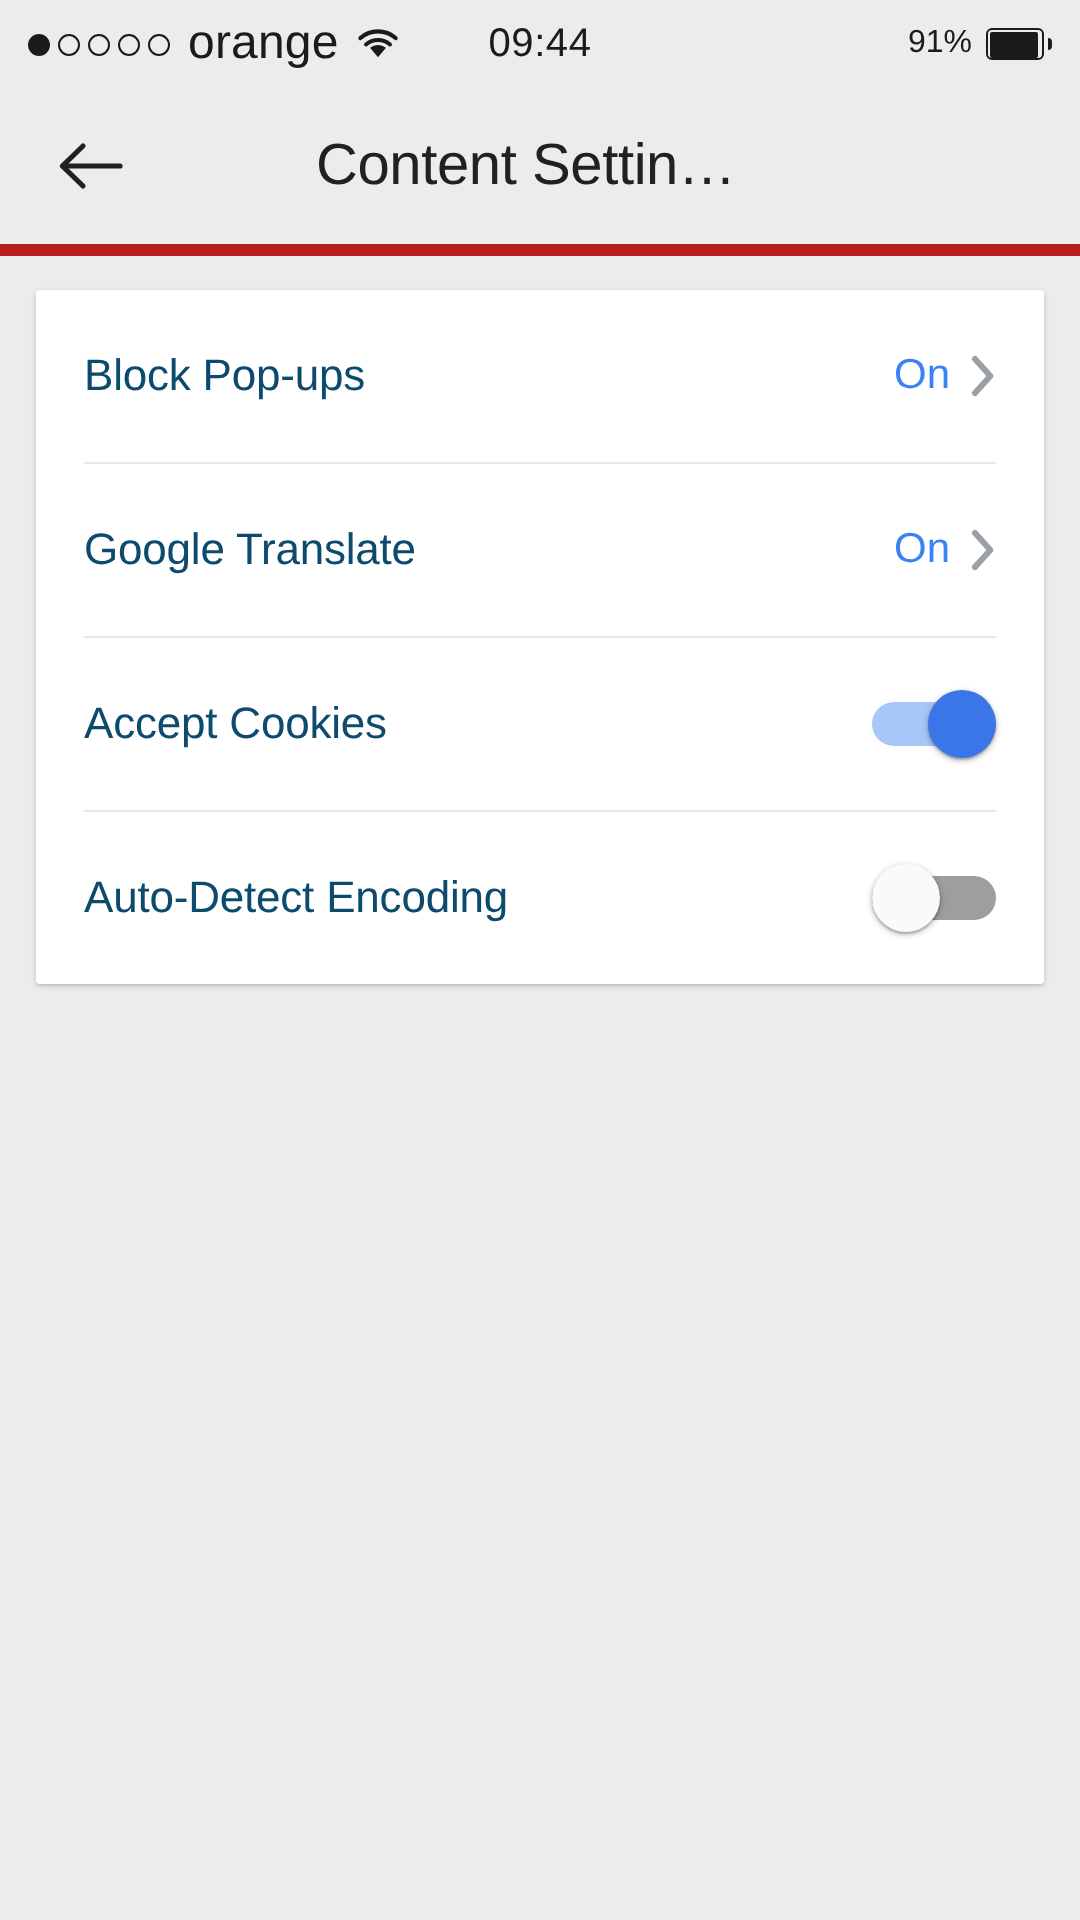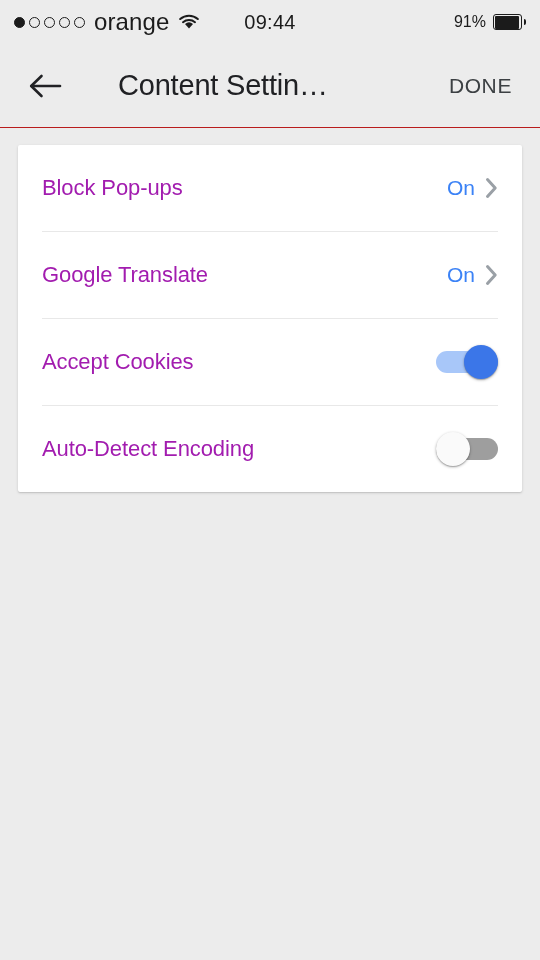--- a/index.html
+++ b/index.html
@@ -127,21 +127,22 @@
 
   
   .appbar {
     position: relative;
     height: 84px;
     background: #ececec;
     display: flex;
     align-items: center;
     padding: 0 24px 0 28px;
     box-sizing: border-box;
-    border-bottom: 1px solid #b91c1c;
+    border-bottom: 6px solid #b91c1c;
+    gap: 40px;
   }
   .back-btn {
     width: 46px;
     height: 46px;
     display: flex;
     align-items: center;
     justify-content: flex-start;
     cursor: pointer;
     flex: 0 0 auto;
   }
@@ -182,21 +183,21 @@
     position: relative;
     height: 86px;
     display: flex;
     align-items: center;
     padding: 0 24px;
     box-sizing: border-box;
     cursor: pointer;
   }
   .row-label {
     font-size: 22px;
-    color: #a21caf;
+    color: #0c4a6e;
     letter-spacing: -0.1px;
     flex: 1 1 auto;
   }
   .row-right {
     display: flex;
     align-items: center;
     gap: 10px;
     flex: 0 0 auto;
   }
   .row-value {
@@ -294,21 +295,20 @@
   <div class="appbar">
     <div class="back-btn">
       <span>
         <svg class="back-arrow" viewBox="0 0 34 26" xmlns="http://www.w3.org/2000/svg">
           <path d="M32 13 H3.5" stroke="#202124" stroke-width="2.6" stroke-linecap="round" fill="none"></path>
           <path d="M13.5 3 L3.2 13 L13.5 23" stroke="#202124" stroke-width="2.6" stroke-linecap="round" stroke-linejoin="round" fill="none"></path>
         </svg>
       </span>
     </div>
     <div class="appbar-title">Content Settin…</div>
-    <div class="done-btn">DONE</div>
   </div>
 
   <div class="card">
 
     <div class="row">
       <div class="row-label">Block Pop-ups</div>
       <div class="row-right">
         <span class="row-value">On</span>
         <span>
           <svg class="chevron" viewBox="0 0 13 22" xmlns="http://www.w3.org/2000/svg">

